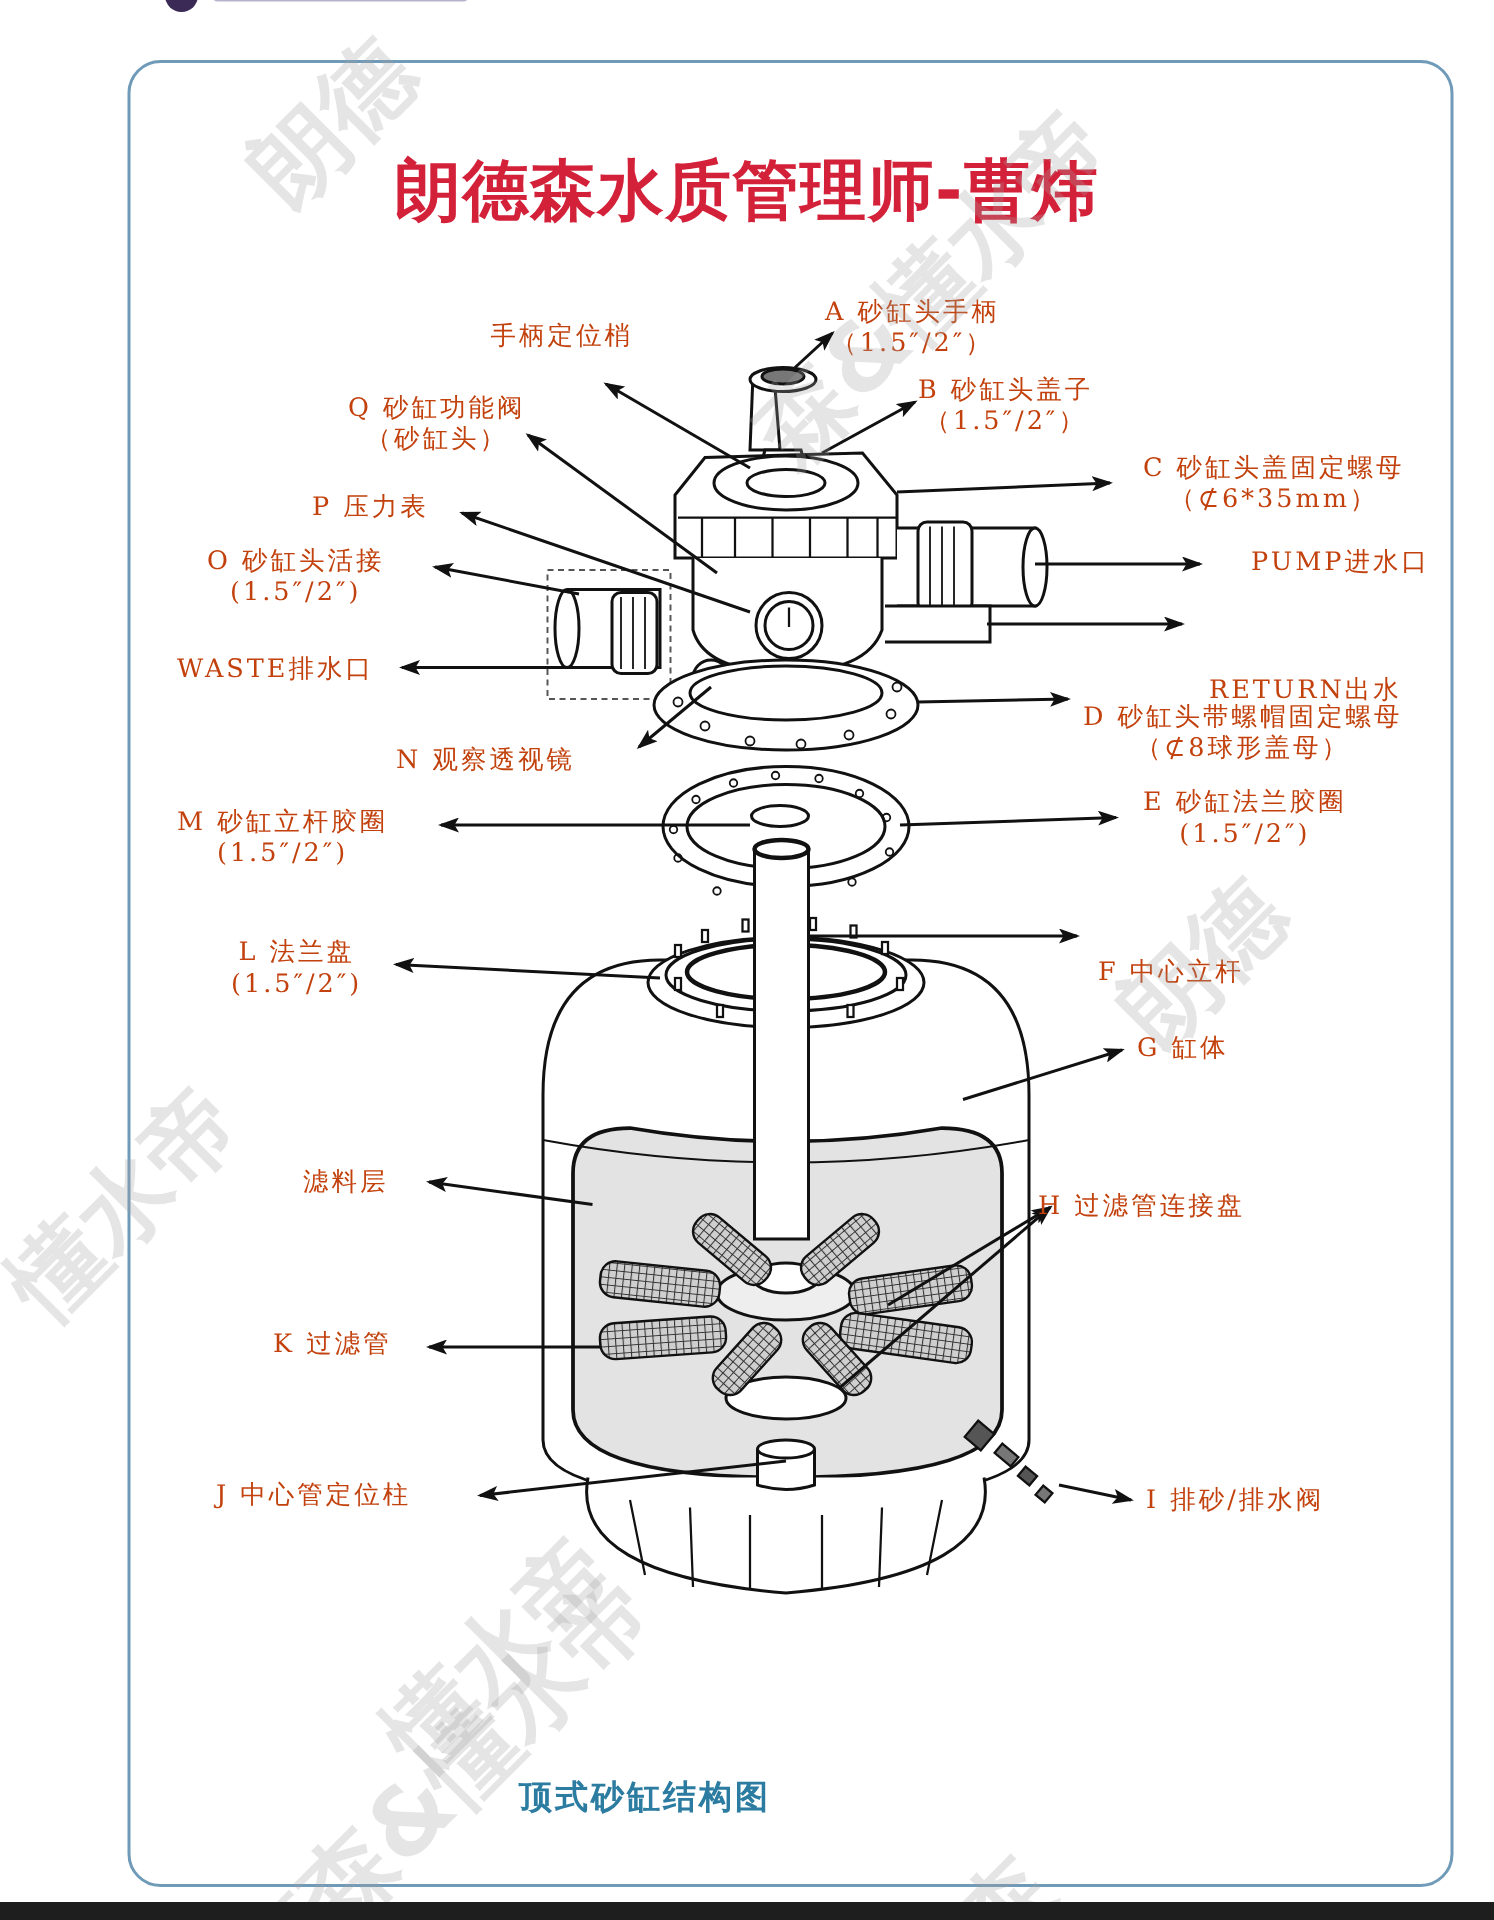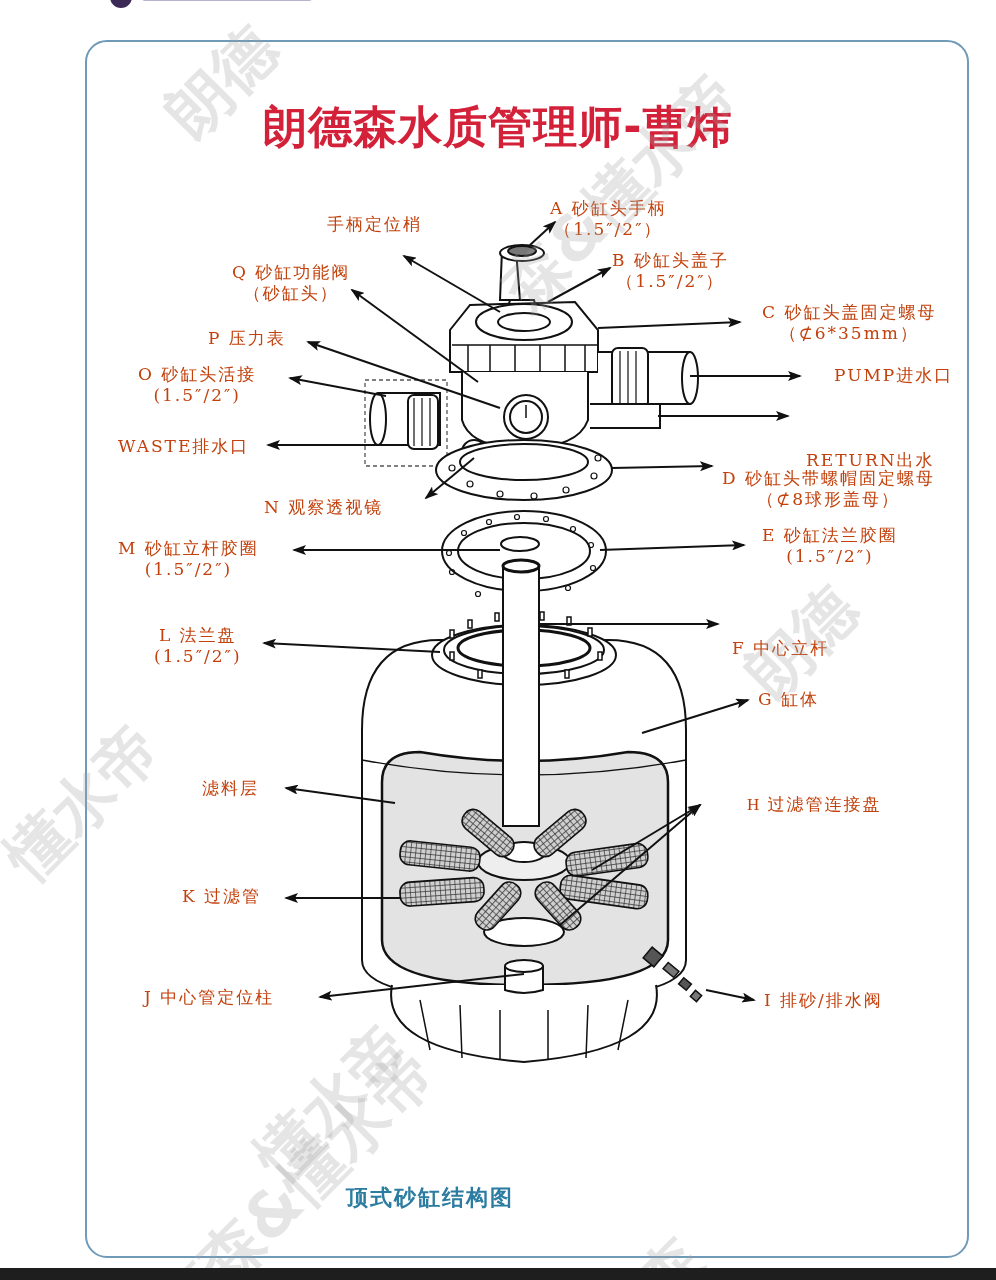--- a/index.html
+++ b/index.html
@@ -230,21 +230,21 @@
     <span class="sub">E 砂缸法兰胶圈</span>
     <span class="sub">(1.5″/2″)</span>
   </div>
 <div class="lbl c" style="left:154px;top:625px;">
     <span class="sub">L 法兰盘</span>
     <span class="sub">(1.5″/2″)</span>
   </div>
 <div class="lbl" style="left:732px;top:613px;margin-top:25px;"><span>F 中心立杆</span></div>
 <div class="lbl" style="left:758px;top:689px;"><span>G 缸体</span></div>
 <div class="lbl" style="left:202px;top:778px;"><span>滤料层</span></div>
-<div class="lbl" style="left:747px;top:794px;font-family:Liberation Serif, serif;"><span>H 过滤管连接盘</span></div>
+<div class="lbl" style="left:692px;top:794px;"><span>H 过滤管连接盘</span></div>
 <div class="lbl" style="left:182px;top:886px;"><span>K 过滤管</span></div>
 <div class="lbl" style="left:144px;top:987px;"><span>J 中心管定位柱</span></div>
 <div class="lbl" style="left:764px;top:990px;"><span>I 排砂/排水阀</span></div>
 
 <div class="caption">顶式砂缸结构图</div>
 
 <div class="wm" style="left:160px;top:40px;">朗德</div>
 <div class="wm" style="left:470px;top:150px;">森&amp;懂水帝</div>
 <div class="wm" style="left:740px;top:600px;">朗德</div>
 <div class="wm" style="left:-10px;top:760px;">懂水帝</div>

